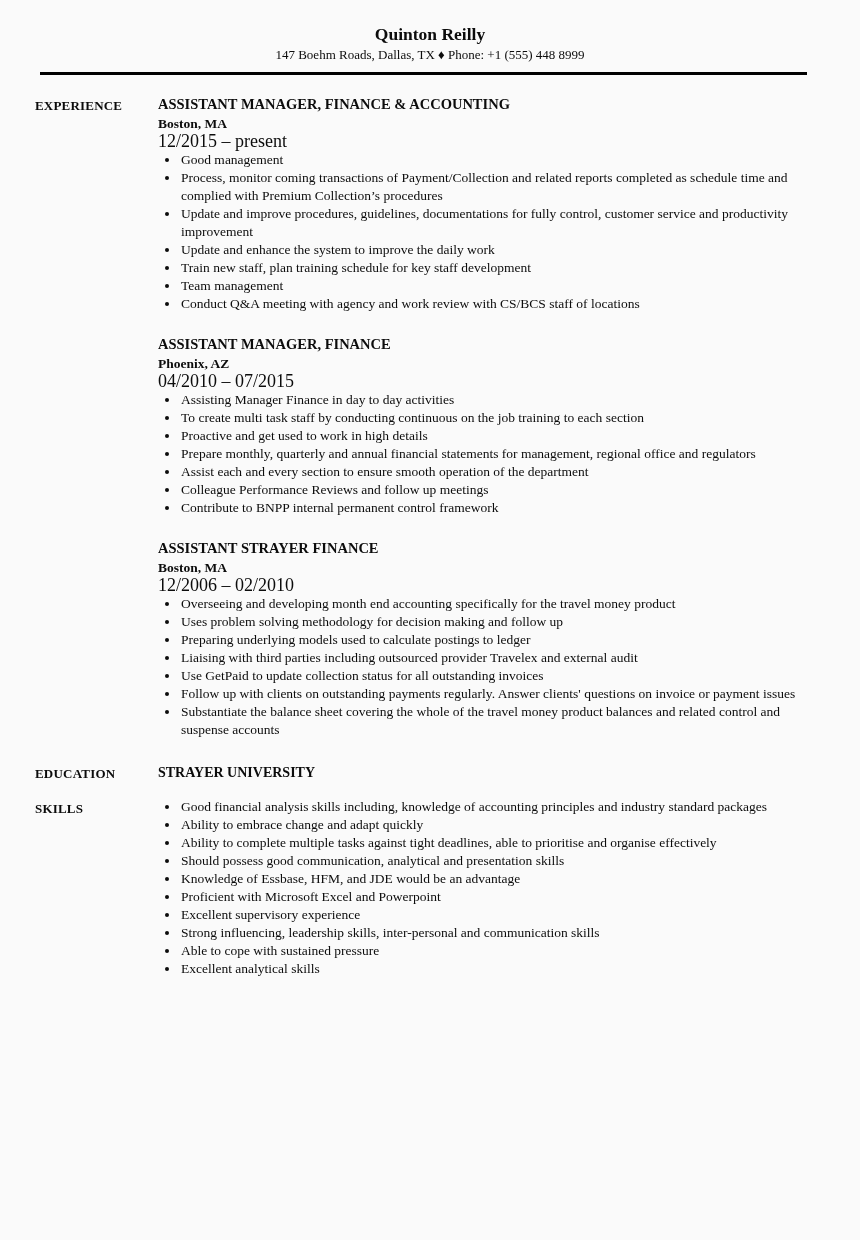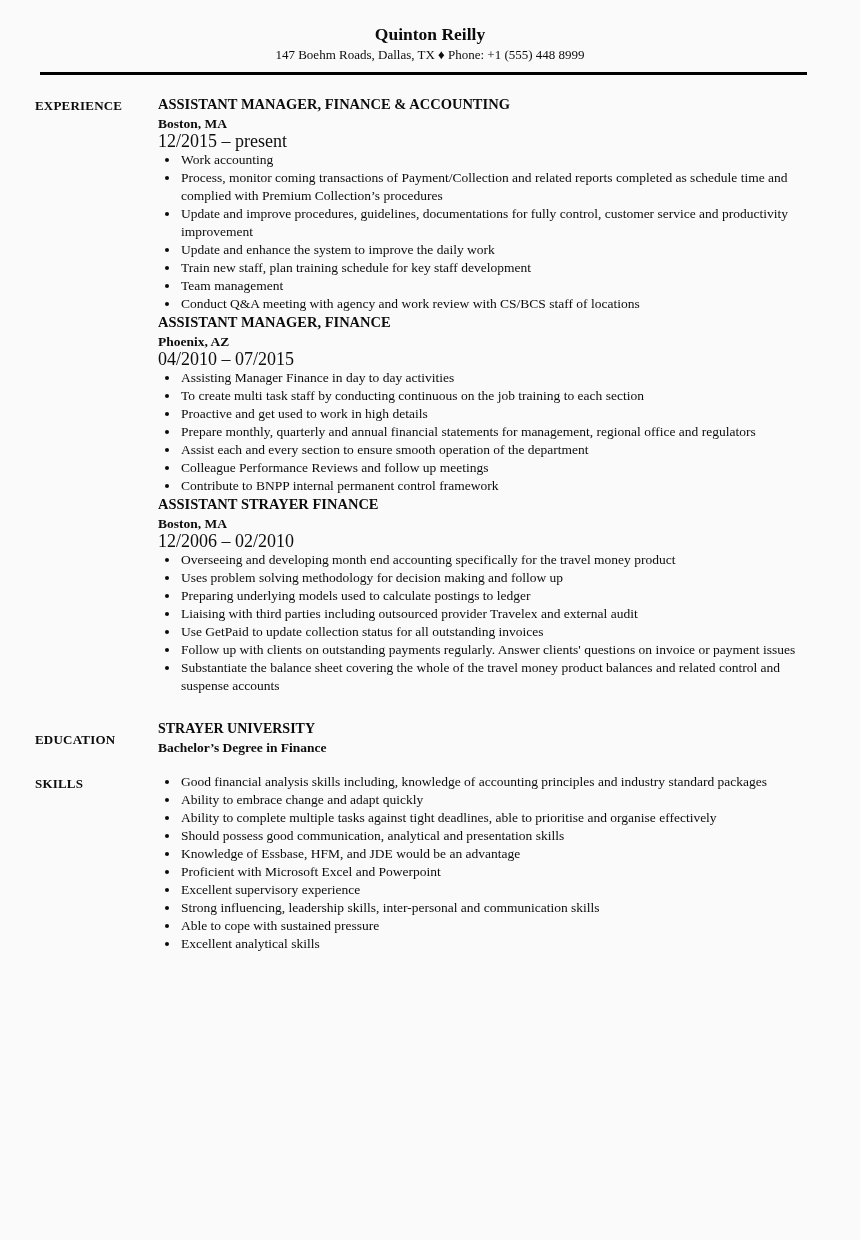--- a/index.html
+++ b/index.html
@@ -22,21 +22,21 @@
   .sections { margin: 20px 38px 0 35px; }
   .row { display: flex; }
   .row-label {
     width: 123px; flex: 0 0 123px;
     font-size: 13px; font-weight: bold; letter-spacing: 0.2px;
     padding-top: 2px; line-height: 17px;
   }
   .row-content { flex: 1; min-width: 0; }
 
   
-  .job + .job { }
+  .job + .job { margin-top: 22px; }
   .job-title { font-size: 14.5px; font-weight: bold; line-height: 19px; }
   .job-location { font-size: 13.5px; font-weight: bold; line-height: 19px; }
   .job-dates { font-size: 18px; line-height: 16px; }
   ul.bullets { margin: 2px 0 0 0; padding-left: 22px; font-size: 13.5px; line-height: 18px; }
   ul.bullets li { padding-left: 1px; }
 
   
   .row-education { margin-top: 24px; align-items: center; }
   .school-name { font-size: 14px; font-weight: bold; line-height: 19px; }
   .degree { font-size: 13.5px; font-weight: bold; line-height: 19px; }
@@ -60,21 +60,21 @@
   <div class="sections">
 
     <div class="row row-experience">
       <div class="row-label">EXPERIENCE</div>
       <div class="row-content">
           <div class="job">
             <div class="job-title">ASSISTANT MANAGER, FINANCE &amp; ACCOUNTING</div>
             <div class="job-location">Boston, MA</div>
             <div class="job-dates">12/2015 – present</div>
             <ul class="bullets">
-              <li>Work accounting</li>
+              <li>Good management</li>
               <li>Process, monitor coming transactions of Payment/Collection and related reports completed as schedule time and complied with Premium Collection’s procedures</li>
               <li>Update and improve procedures, guidelines, documentations for fully control, customer service and productivity improvement</li>
               <li>Update and enhance the system to improve the daily work</li>
               <li>Train new staff, plan training schedule for key staff development</li>
               <li>Team management</li>
               <li>Conduct Q&amp;A meeting with agency and work review with CS/BCS staff of locations</li>
             </ul>
           </div>
           <div class="job">
             <div class="job-title">ASSISTANT MANAGER, FINANCE</div>
@@ -104,21 +104,20 @@
               <li>Substantiate the balance sheet covering the whole of the travel money product balances and related control and suspense accounts</li>
             </ul>
           </div>
         </div>
     </div>
 
     <div class="row row-education">
       <div class="row-label">EDUCATION</div>
       <div class="row-content">
         <div class="school-name">STRAYER UNIVERSITY</div>
-        <div class="degree">Bachelor’s Degree in Finance</div>
       </div>
     </div>
 
     <div class="row row-skills">
       <div class="row-label">SKILLS</div>
       <div class="row-content">
         <ul class="skills-list">
             <li>Good financial analysis skills including, knowledge of accounting principles and industry standard packages</li>
             <li>Ability to embrace change and adapt quickly</li>
             <li>Ability to complete multiple tasks against tight deadlines, able to prioritise and organise effectively</li>

